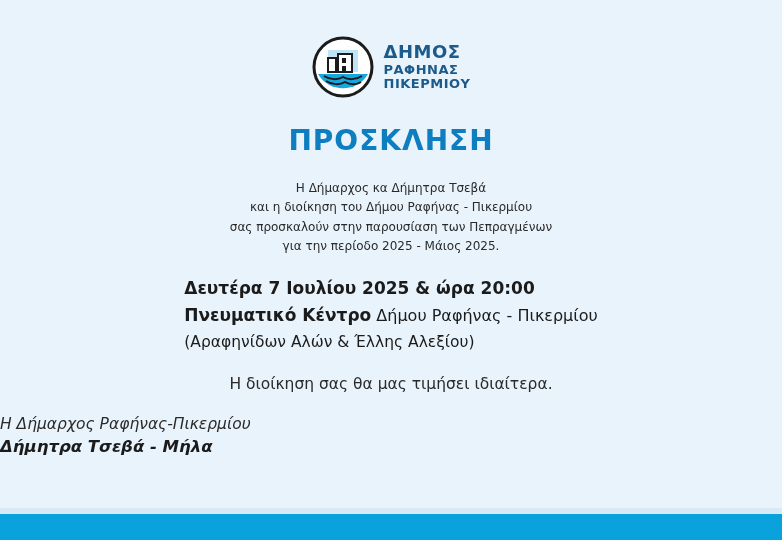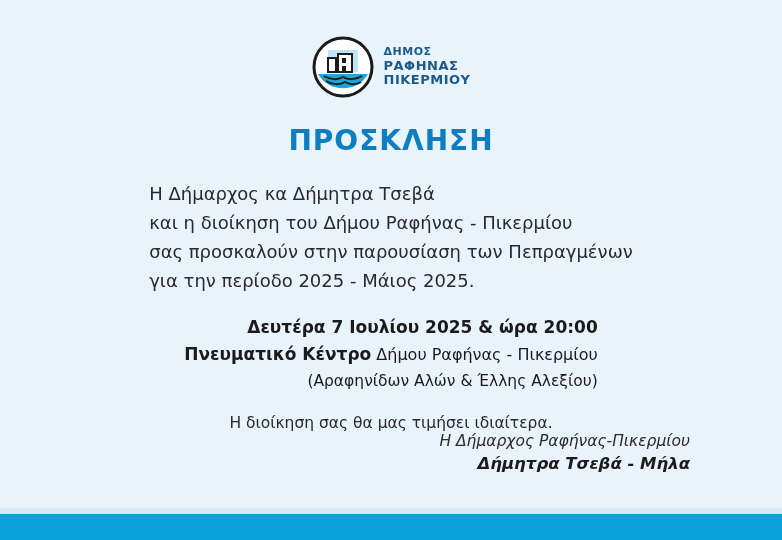--- a/index.html
+++ b/index.html
@@ -60,21 +60,21 @@
     flex-direction: column;
     justify-content: center;
     line-height: 1.12;
   }
   .logo-text span {
     font-family: "DejaVu Sans", sans-serif;
     font-weight: bold;
     color: #1b5a8a;
     letter-spacing: 0.5px;
   }
-  .logo-line-1 { font-size: 11px; }
+  .logo-line-1 { font-size: 18px; }
   .logo-line-2 { font-size: 13px; }
   .logo-line-3 { font-size: 13px; }
 
   
   h1.title {
     margin: 26px 0 0 0;
     font-size: 28px;
     font-weight: bold;
     color: #0f7ec1;
     letter-spacing: 1px;
@@ -84,29 +84,30 @@
     margin: 18px 0 0 0;
     font-size: 21px;
     font-weight: bold;
     color: #0f7ec1;
     letter-spacing: 0.5px;
     text-align: center;
   }
 
   .body-block {
     margin-top: 22px;
+    text-align: center;
     color: #2a2a2a;
-    font-size: 18px;
+    font-size: 12px;
     line-height: 1.62;
   }
   .body-block .line { display: block; }
 
   .details-block {
     margin-top: 18px;
-    text-align: right;
+    text-align: left;
     color: #1b1b1b;
     font-size: 16px;
     line-height: 1.62;
   }
   .details-block .strong {
     font-weight: bold;
     font-size: 17px;
   }
   .details-block .line2 .b {
     font-weight: bold;
@@ -117,22 +118,23 @@
   }
 
   .closing-block {
     margin-top: 20px;
     text-align: center;
     color: #2a2a2a;
     font-size: 15.5px;
   }
 
   .signature-block {
+    margin-top: 22px;
     width: 100%;
-    text-align: right;
+    text-align: left;
     padding-right: 92px;
     box-sizing: border-box;
   }
   .signature-role {
     font-style: italic;
     font-size: 15.5px;
     color: #2a2a2a;
     display: block;
   }
   .signature-name {

